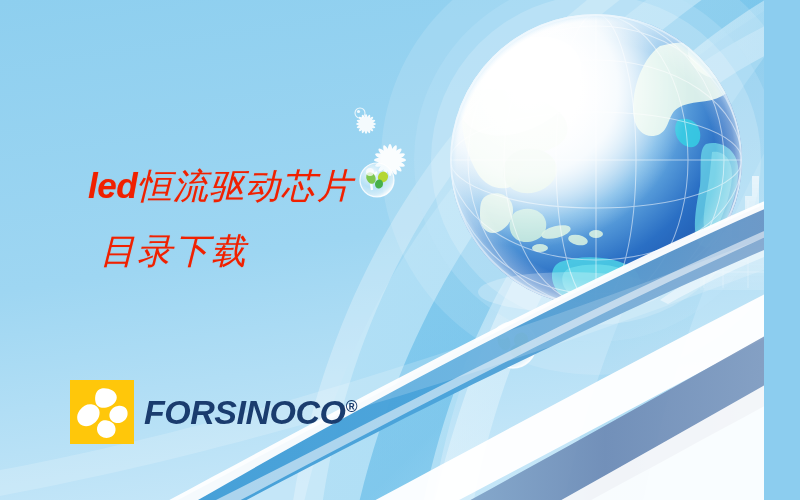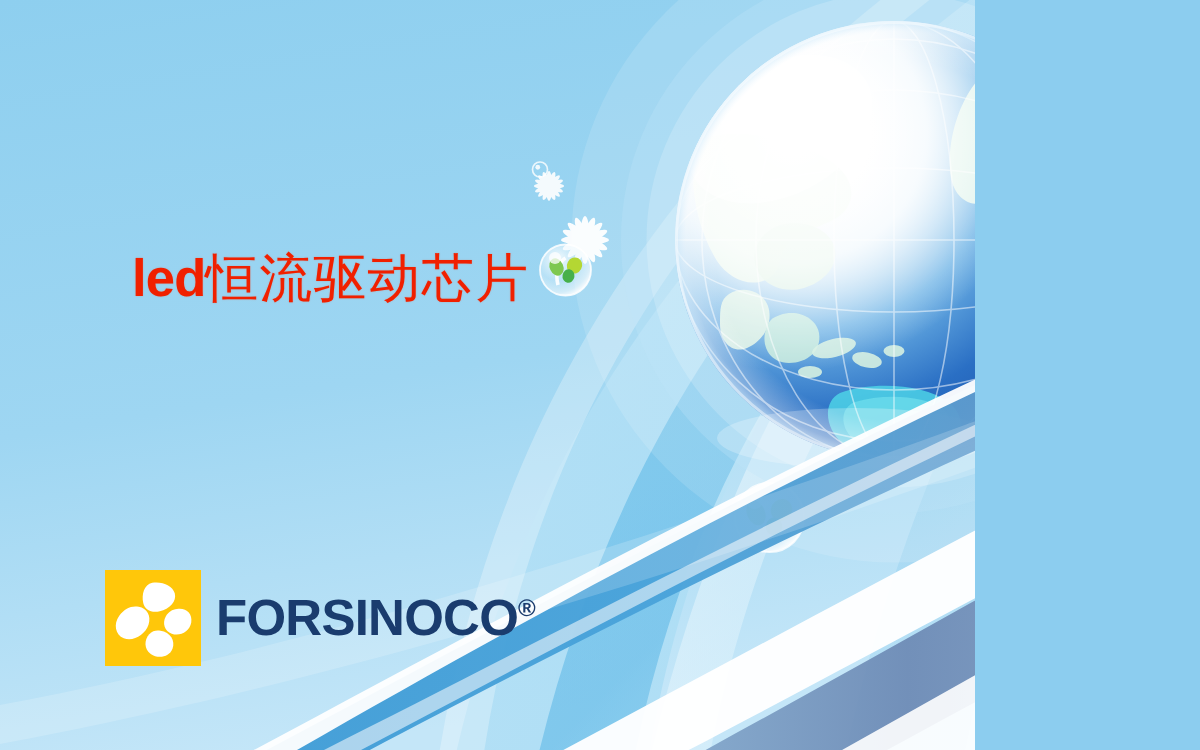--- a/index.html
+++ b/index.html
@@ -3,23 +3,24 @@
 <meta charset="utf-8">
 <style>
   * { margin:0; padding:0; box-sizing:border-box; }
   html,body { width:800px; height:500px; overflow:hidden; }
   body {
     font-family: "Liberation Sans", sans-serif;
     background:#8ccdef;
   }
   #stage {
     position:relative;
-    width:650px; height:500px;
+    width:764px; height:500px;
     overflow:hidden;
     background:#e5e5e5;
+    font-style:italic;
   }
   #bgsvg { position:absolute; inset:0; width:800px; height:500px; display:block; }
 
   
   .headline {
     position:absolute;
     left:88px; top:164px;
     z-index:40;
     color:#f02000;
     line-height:1.28;
@@ -310,20 +311,21 @@
         <path d="M300,540 C460,456 640,356 840,256 L840,300 C650,396 470,498 340,560 Z" fill="#ffffff" opacity=".96"></path>
         <path d="M360,560 C520,474 690,378 850,288 L850,360 C700,440 540,530 420,590 Z" fill="url(#bandSlate)" opacity=".92"></path>
         <path d="M420,580 C560,500 720,412 860,330 L860,520 L440,520 Z" fill="#ffffff" opacity=".9"></path>
       </g>
       <path d="M0,470 C180,436 420,372 800,224 L800,256 C420,402 180,462 0,496 Z" fill="#ffffff" opacity=".18"></path>
     </g>
   </svg>
 
   <div class="headline">
     <div class="hl-line1"><span class="latin">led</span><span class="cjk">恒流驱动芯片</span></div>
+    <div class="hl-line2">目录下载</div>
   </div>
 
   <div class="logo">
     <div class="logo-mark">
       <svg width="64" height="64" viewBox="0 0 64 64">
         <g fill="#ffffff">
           <path d="M31.5 8.5 C38.5 7.5 45 10.5 46.5 15.5 C48 21 43 26 36.5 27.5
                    C31 28.8 26.5 26.5 25.5 22 C24.3 16.3 26 9.6 31.5 8.5 Z"></path>
           <path d="M48 26 C54 25 58.5 29 57.5 35 C56.5 41 50 44.5 44.5 42.5
                    C39.8 40.8 38 35.5 40.5 31 C42.3 27.8 44.8 26.4 48 26 Z"></path>

